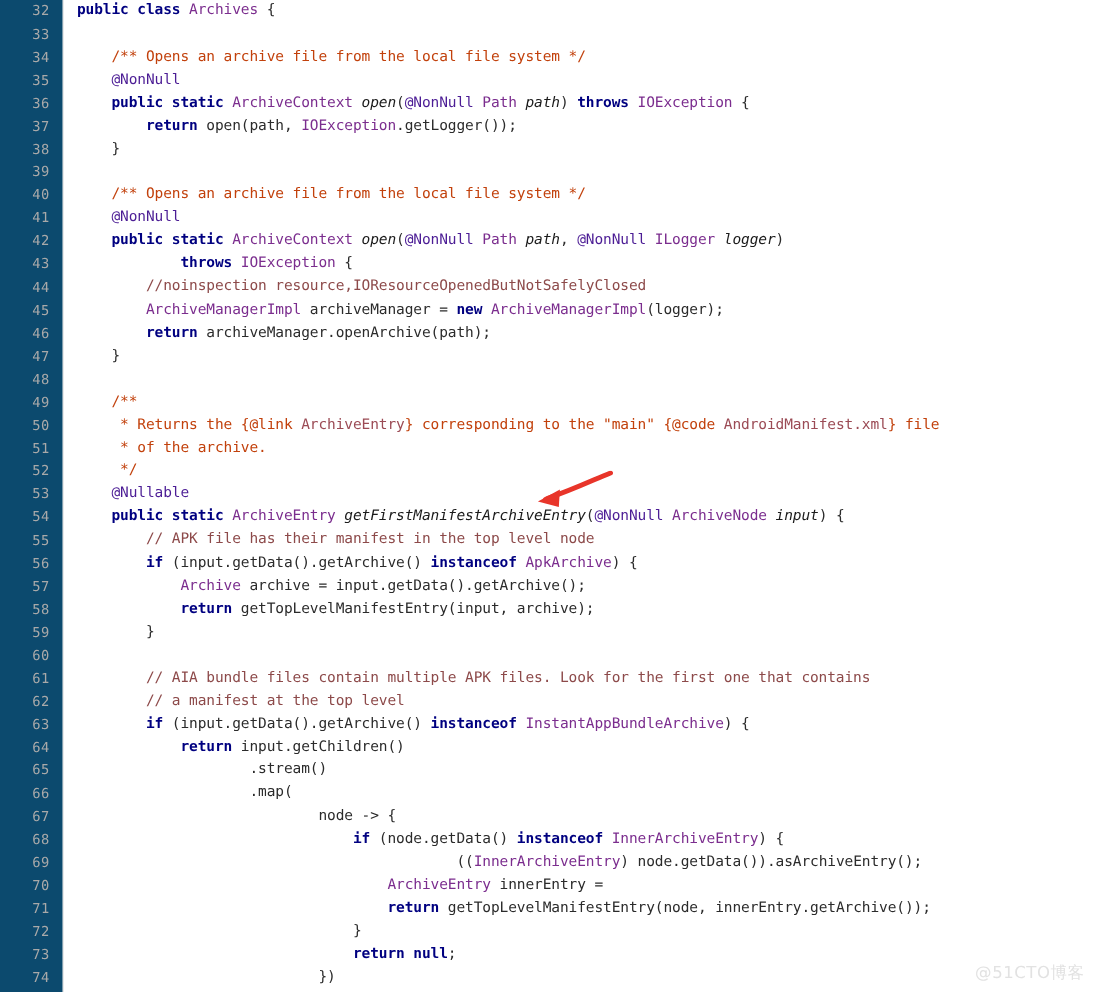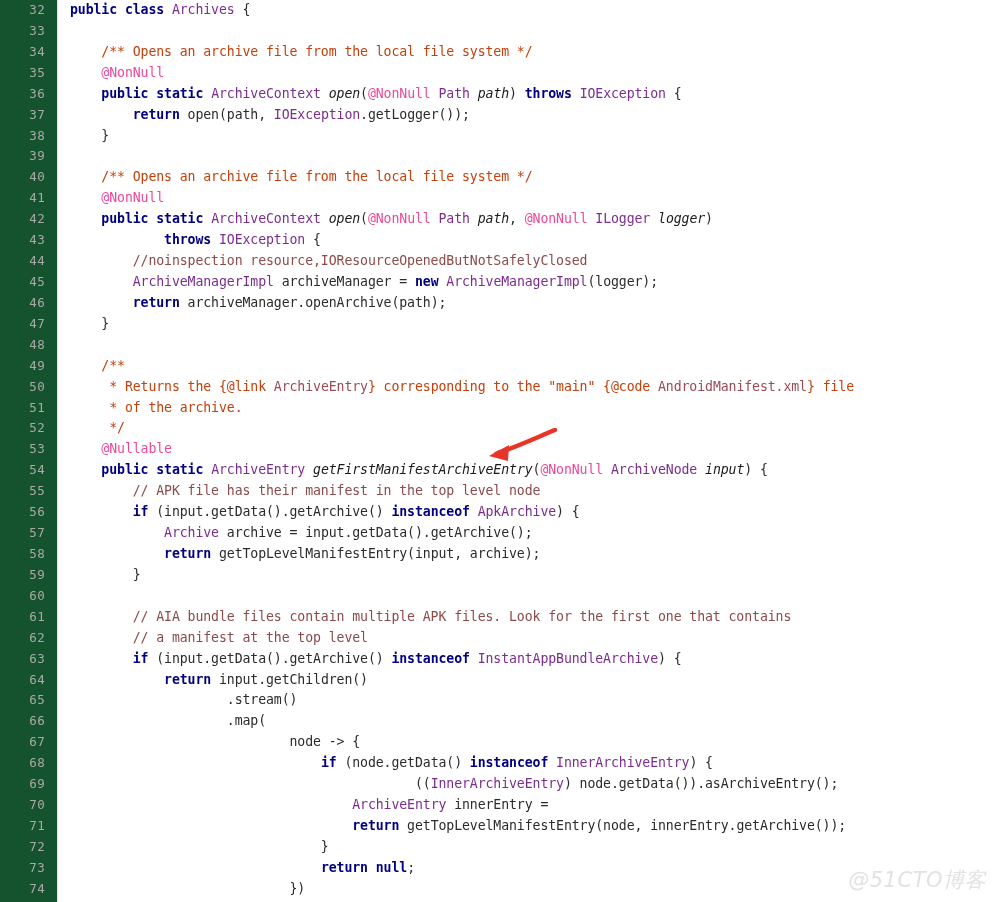--- a/index.html
+++ b/index.html
@@ -21,21 +21,21 @@
     background: #ffffff;
   }
 
   
   #gutter {
     position: absolute;
     top: 0;
     left: 0;
     width: 57px;
     height: 902px;
-    background: #14532d;
+    background: #0c4a6e;
   }
   #gutter-divider {
     position: absolute;
     top: 0;
     left: 57px;
     width: 1px;
     height: 902px;
     background: #e4e4e4;
   }
   .gutter-line {
@@ -67,21 +67,21 @@
     white-space: pre;
     font-family: "DejaVu Sans Mono", "Liberation Mono", monospace;
     font-size: 13.2px;
     color: #2b2b2b;
     letter-spacing: -0.1px;
   }
 
   
   .t-kw   { color: #000080; font-weight: bold; }
   .t-type { color: #7b2d8e; }
-  .t-anno { color: #ec4899; text-align: right; }
+  .t-anno { color: #4c1d95; text-align: right; }
   .t-cmt  { color: #8d4a4a; }
   .t-doc  { color: #c2410c; }
   .t-doctag { color: #9b4b55; }
   .t-plain{ color: #2b2b2b; }
   .t-mth  { color: #1b1b1b; font-style: italic; }
 
   
   #annotation-arrow {
     position: absolute;
     left: 484px;
@@ -90,25 +90,24 @@
     height: 38px;
     pointer-events: none;
   }
 
   
   #watermark {
     position: absolute;
     right: 14px;
     bottom: 8px;
     font-family: "DejaVu Sans", "Liberation Sans", sans-serif;
-    font-size: 21px;
+    font-size: 15px;
     color: #e2e2e2;
     letter-spacing: 0.5px;
     user-select: none;
-    font-style: italic;
   }
 </style>
 </head>
 <body>
 
 <div id="code-viewer">
 
   <div id="gutter">
       <div class="gutter-line">32</div>
       <div class="gutter-line">33</div>

